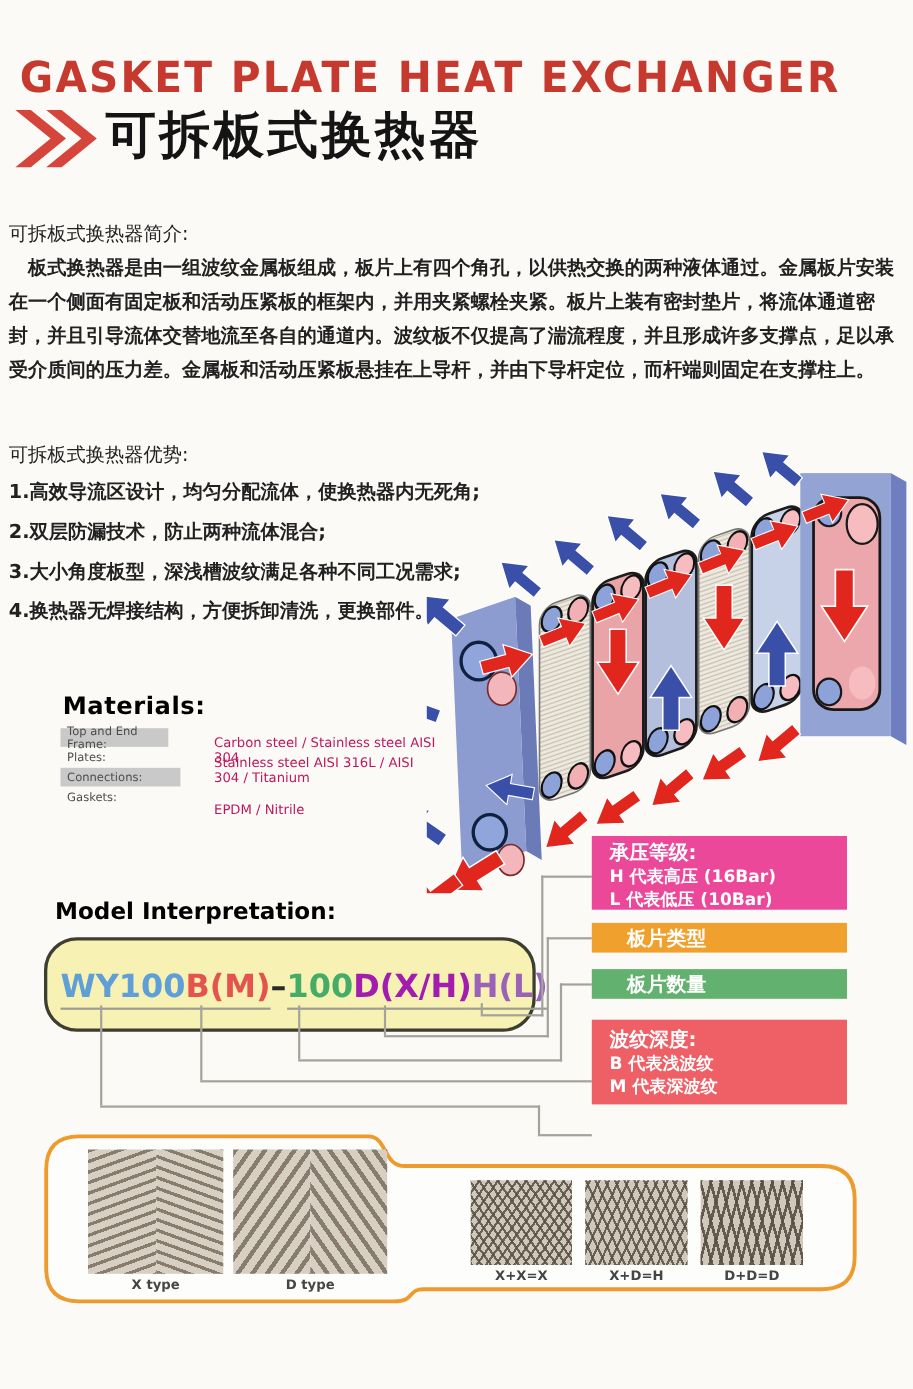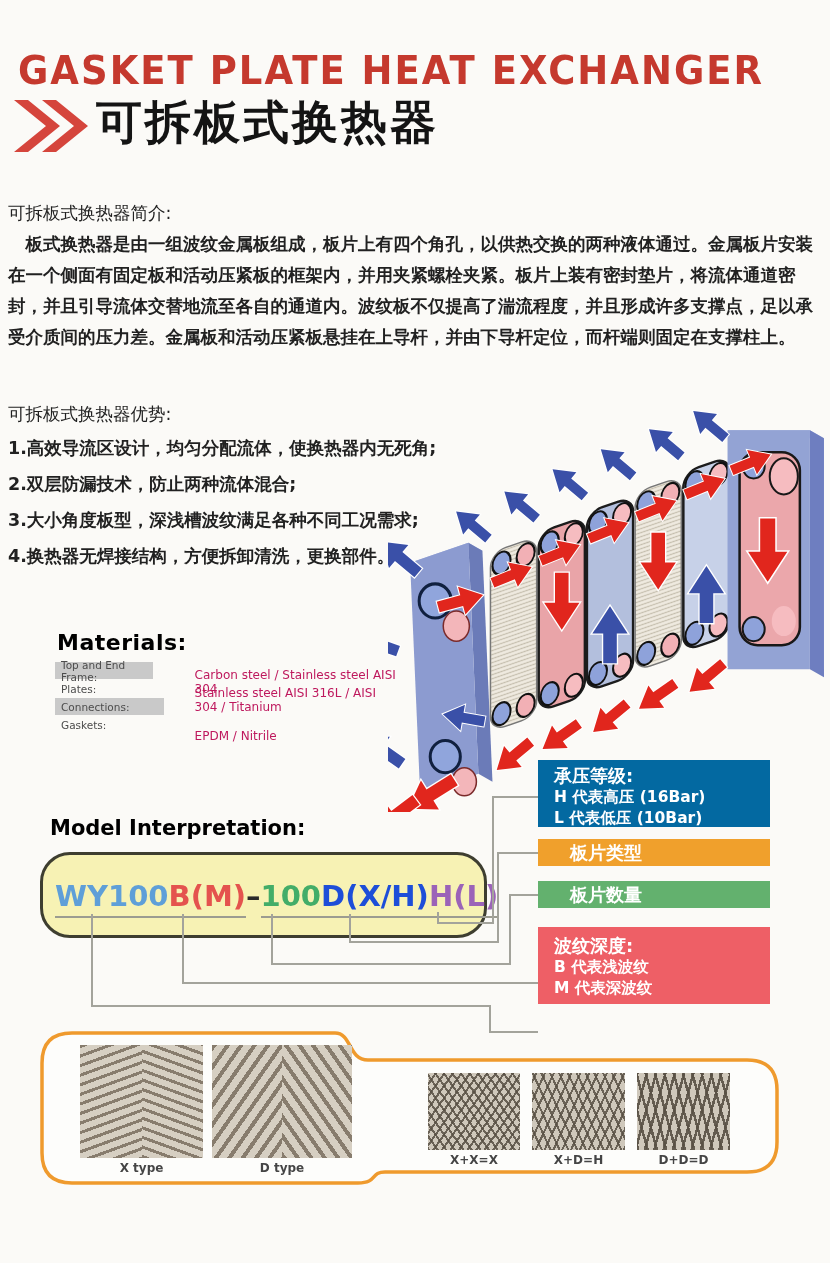--- a/index.html
+++ b/index.html
@@ -30,32 +30,32 @@
   .mat-row.gray .mat-label,.mat-row.gray .mat-value{background:#c9c9c9;}
 
   
   .model-head{left:50px;top:816px;font-size:21px;font-weight:800;color:#000;}
   .model-box{left:40px;top:852px;width:447px;height:86px;border:3px solid #3e3e30;border-radius:30px;
              background:#f7f2b4;box-sizing:border-box;}
   .model-code{position:absolute;left:12px;top:24px;font-size:29px;font-weight:800;white-space:nowrap;}
   .model-code span{padding-bottom:3px;}
   .seg-u{border-bottom:2px solid #9c9c90;}
   .seg0{color:#5f9fd8;} .seg1{color:#e4534e;} .seg2{color:#2a2a2a;}
-  .seg3{color:#43ad68;} .seg4{color:#1d4ed8;} .seg5{color:#9b63b8;}
+  .seg3{color:#43ad68;} .seg4{color:#a21caf;} .seg5{color:#9b63b8;}
 
   
   .cl{position:absolute;background:#a3a39b;}
 
   
   .legend{left:538px;width:232px;color:#fff;box-sizing:border-box;}
   .leg-title{font-size:18px;font-weight:800;line-height:22px;}
   .leg-line{font-size:15.5px;font-weight:700;line-height:21px;}
   .leg-pad{padding:5px 0 0 16px;}
   .leg-small{height:27px;display:flex;align-items:center;padding-left:32px;font-size:18px;font-weight:800;}
-  .leg-purple{top:760px;height:67px;background:#0369a1;}
+  .leg-purple{top:760px;height:67px;background:#ec4899;}
   .leg-orange{top:839px;background:#f0a02c;}
   .leg-green{top:881px;background:#63b16e;}
   .leg-red{top:927px;height:77px;background:#ee5f66;}
   .leg-blue{top:1073px;background:#15803d;}
 
   
   .tile{position:absolute;display:flex;}
   .half{width:50%;height:100%;}
   .xL{background:repeating-linear-gradient(160deg,#877c6d 0 3px,#d6cfc2 3px 9px);}
   .xR{background:repeating-linear-gradient(20deg,#877c6d 0 3px,#d6cfc2 3px 9px);}

